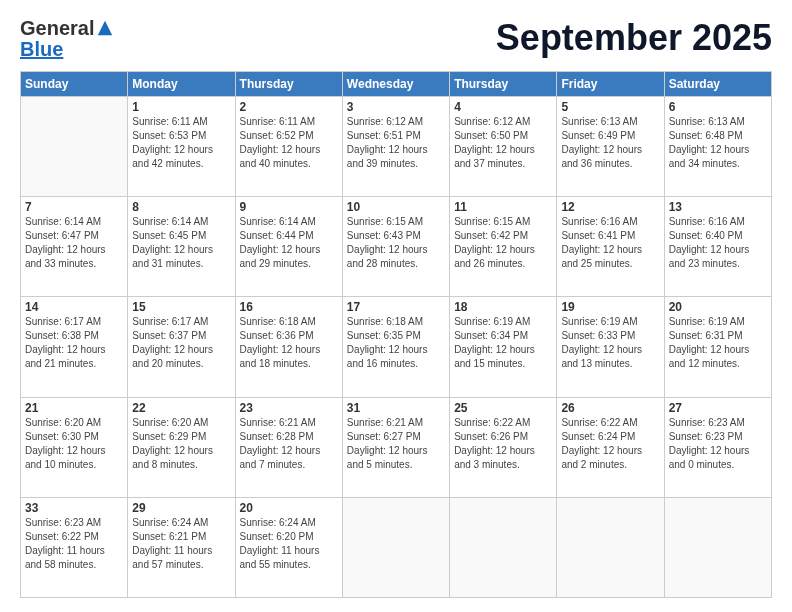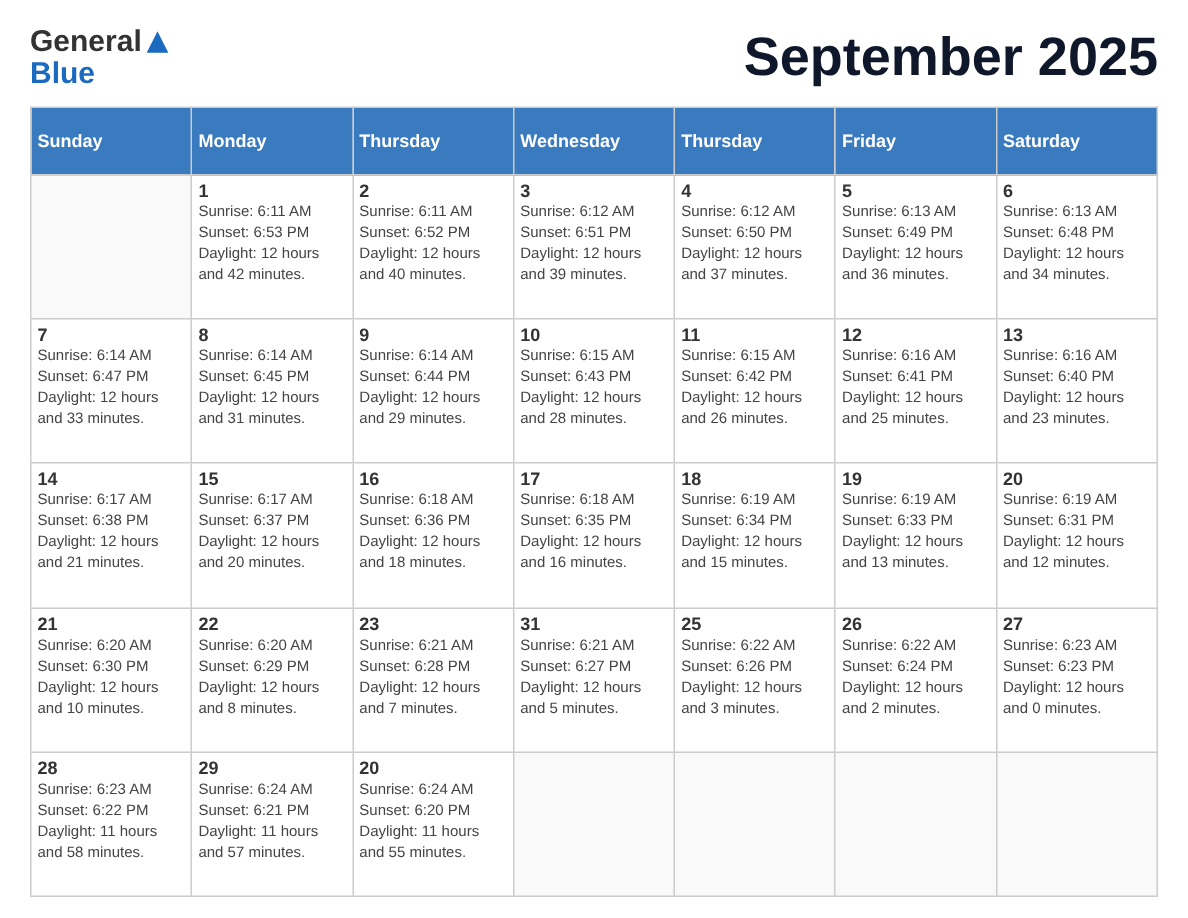--- a/index.html
+++ b/index.html
@@ -60,21 +60,21 @@
     .calendar-table {
       width: 100%;
       border-collapse: collapse;
       flex: 1;
     }
     .calendar-table thead tr th {
       background-color: #3a7abf;
       color: #fff;
       font-size: 12px;
       font-weight: bold;
-      padding: 15px 4px;
+      padding: 5px 4px;
       text-align: left;
       border: 1px solid #ccc;
     }
     .calendar-table tbody tr td {
       border: 1px solid #ccc;
       vertical-align: top;
       padding: 3px 4px;
       font-size: 9.5px;
       color: #333;
       width: calc(100% / 7);
@@ -101,21 +101,21 @@
 
 <div class="page">
   <div class="header">
     <div class="logo">
       <div class="logo-text">
         <span class="logo-general">General</span>
         <svg class="logo-icon" viewBox="0 0 20 20">
           <polygon points="10,2 18,18 2,18" fill="#1a6abf"></polygon>
         </svg>
       </div>
-      <span class="logo-blue" style="font-size:20px;font-weight:bold;">Blue</span>
+      <span class="logo-blue" style="font-size:20px;font-weight:bold;text-decoration:underline;">Blue</span>
     </div>
     <div class="header-right">
       <div class="month-title">September 2025</div>
     </div>
   </div>
 
   <table class="calendar-table">
     <thead>
       <tr>
       <th>Sunday</th>
@@ -240,21 +240,21 @@
             <span class="day-number">26</span>
             <div class="day-info">Sunrise: 6:22 AM<br>Sunset: 6:24 PM<br>Daylight: 12 hours and 2 minutes.</div>
           </td>
           <td>
             <span class="day-number">27</span>
             <div class="day-info">Sunrise: 6:23 AM<br>Sunset: 6:23 PM<br>Daylight: 12 hours and 0 minutes.</div>
           </td>
         </tr>
         <tr>
           <td>
-            <span class="day-number">28</span>
+            <span class="day-number">33</span>
             <div class="day-info">Sunrise: 6:23 AM<br>Sunset: 6:22 PM<br>Daylight: 11 hours and 58 minutes.</div>
           </td>
           <td>
             <span class="day-number">29</span>
             <div class="day-info">Sunrise: 6:24 AM<br>Sunset: 6:21 PM<br>Daylight: 11 hours and 57 minutes.</div>
           </td>
           <td>
             <span class="day-number">20</span>
             <div class="day-info">Sunrise: 6:24 AM<br>Sunset: 6:20 PM<br>Daylight: 11 hours and 55 minutes.</div>
           </td>

